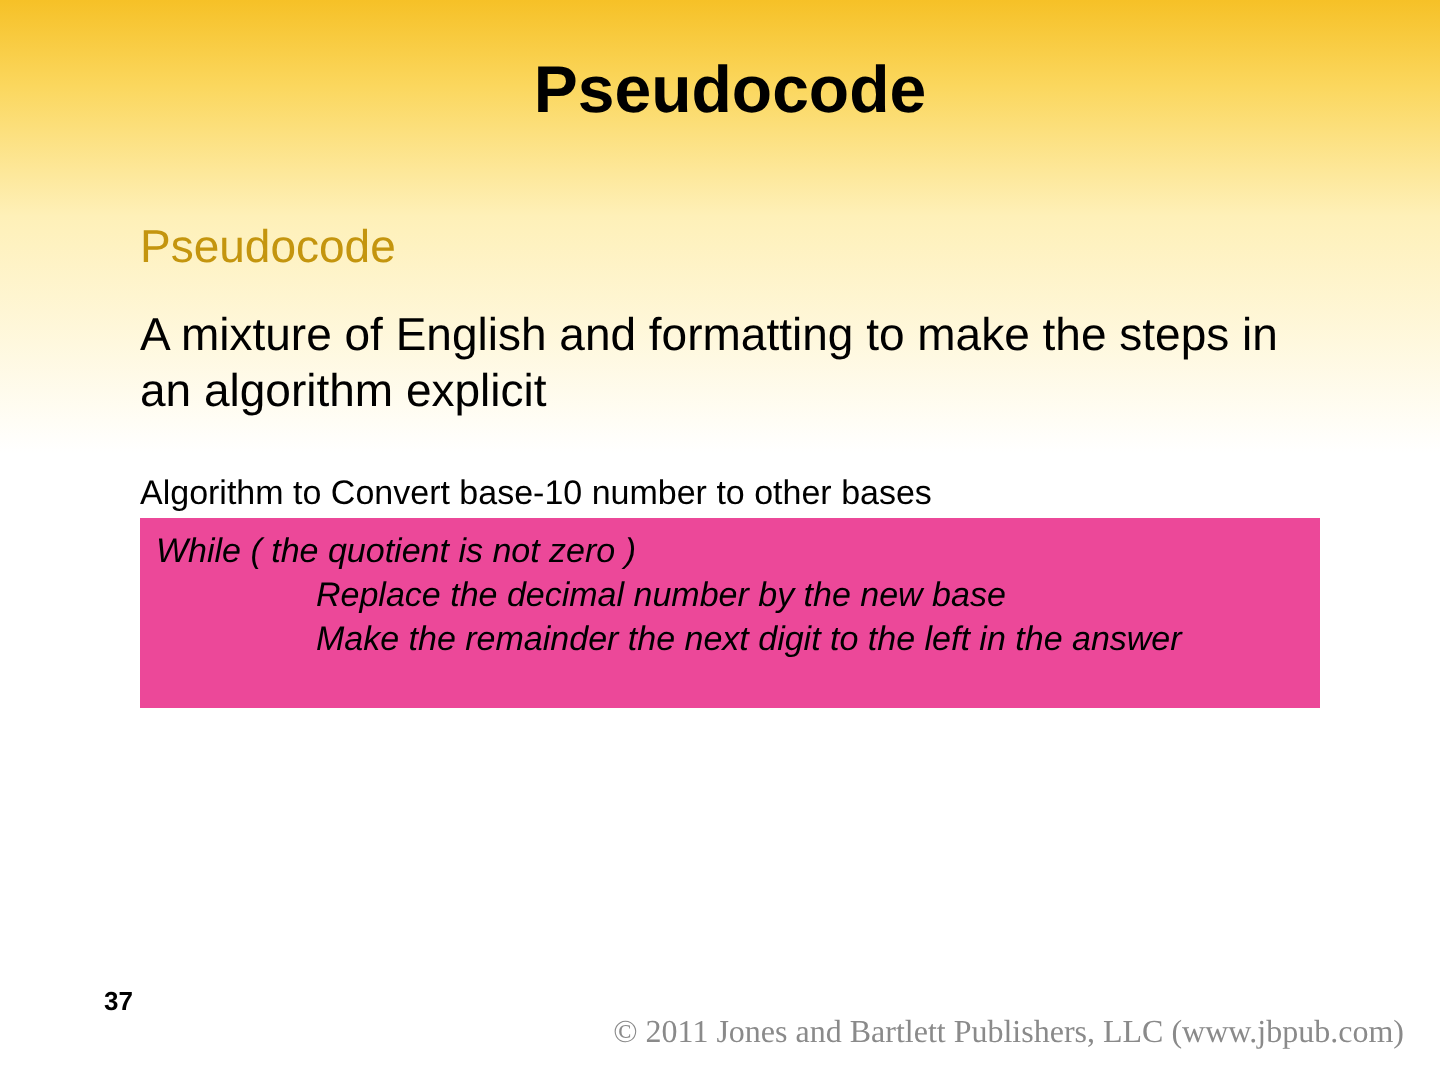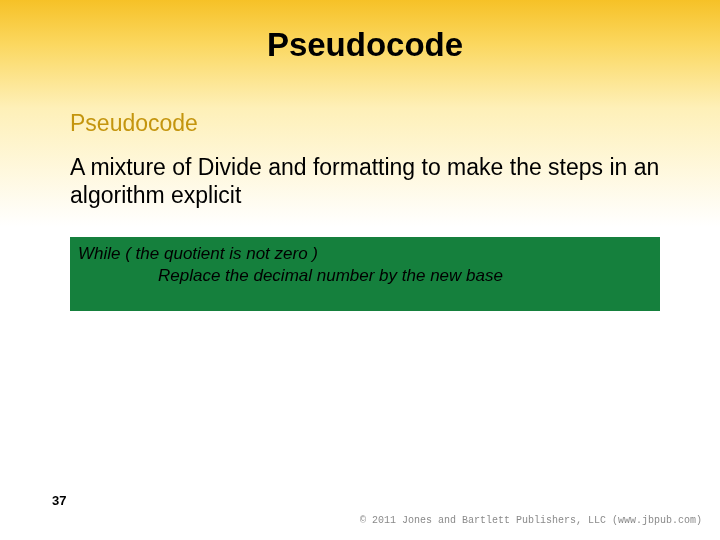--- a/index.html
+++ b/index.html
@@ -34,21 +34,21 @@
     color: #000;
     line-height: 1.22;
     margin-bottom: 28px;
   }
   .algo-label {
     font-size: 17px;
     color: #000;
     margin-bottom: 2px;
   }
   .code-box {
-    background: #15803d;
+    background: #ec4899;
     padding: 6px 8px 24px 8px;
     width: 590px;
   }
   .code-line {
     font-size: 17px;
     font-style: italic;
     color: #000;
     line-height: 1.28;
     white-space: pre;
   }
@@ -58,39 +58,41 @@
     left: 52px;
     bottom: 32px;
     font-size: 13px;
     font-weight: bold;
     color: #000;
   }
   .copyright {
     position: absolute;
     right: 18px;
     bottom: 14px;
-    font-size: 10px;
+    font-size: 16px;
     color: #8a8a8a;
-    font-family: Liberation Mono, monospace;
+    font-family: Liberation Serif, serif;
   }
 </style>
 </head>
 <body>
 
 <div class="slide">
 
   <div class="title">Pseudocode</div>
 
   <div class="subheading">Pseudocode</div>
 
-  <div class="body-text">A mixture of Divide and formatting to make the steps in an algorithm explicit</div>
+  <div class="body-text">A mixture of English and formatting to make the steps in an algorithm explicit</div>
 
+  <div class="algo-label">Algorithm to Convert base-10 number to other bases</div>
 
   <div class="code-box">
     <div class="code-line">While ( the quotient is not zero )</div>
     <div class="code-line indent">Replace the decimal number by the new base</div>
+    <div class="code-line indent">Make the remainder the next digit to the left in the answer</div>
   </div>
 
   <div class="page-number">37</div>
 
   <div class="copyright">© 2011 Jones and Bartlett Publishers, LLC (www.jbpub.com)</div>
 
 </div>
 
 </body></html>

